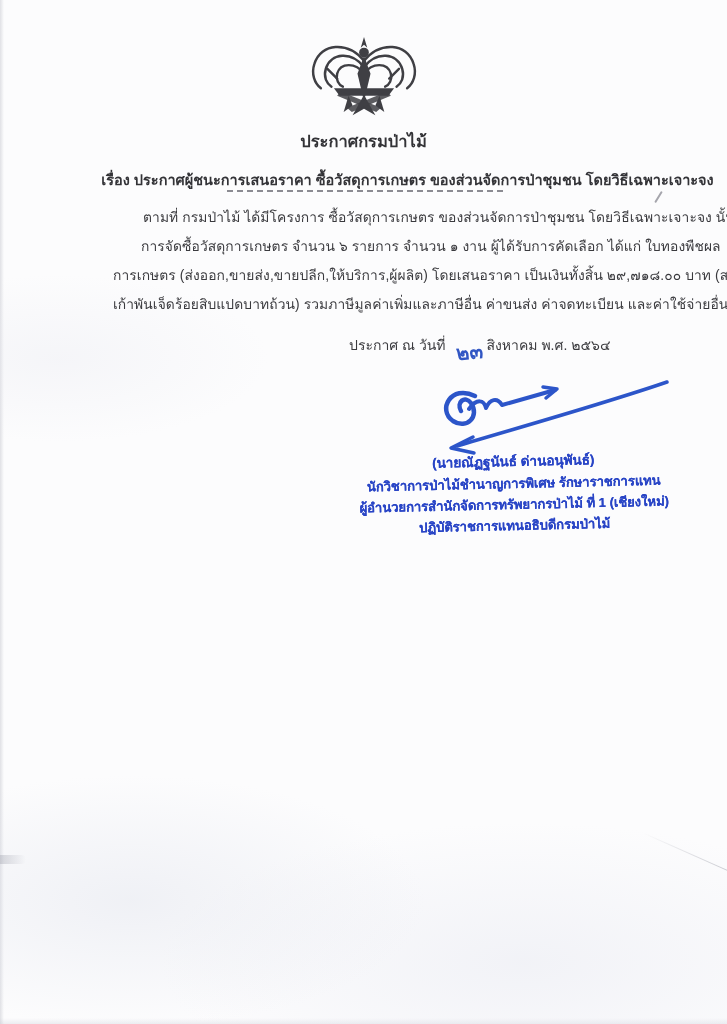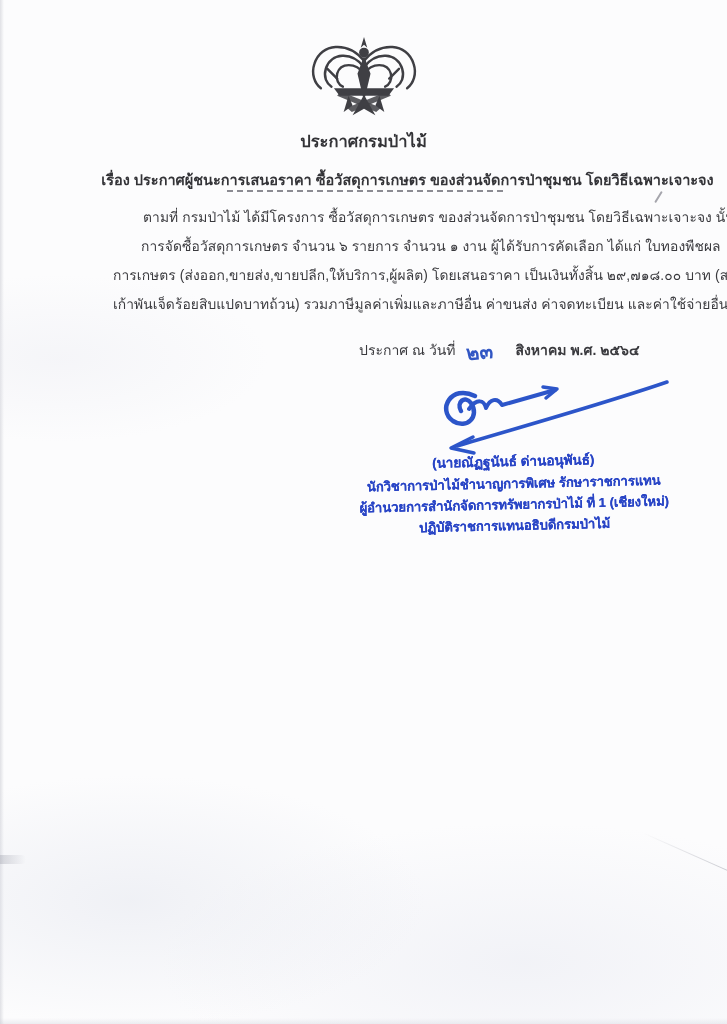--- a/index.html
+++ b/index.html
@@ -63,29 +63,29 @@
     position: absolute;
     left: 652px; top: 196px;
     width: 13px; height: 2px;
     background: #8f8f97;
     transform: rotate(-58deg);
     border-radius: 2px;
     opacity: 0.8;
   }
   .dateline {
     position: absolute;
-    top: 334px; left: 359px;
+    top: 334px; left: 349px;
     display: flex;
-    align-items: center;
+    align-items: flex-start;
     font-size: 14px;
     color: #3a3a3e;
     white-space: nowrap;
   }
   .date-prefix { margin-right: 10px; }
-  .date-suffix { margin-left: 23px; font-weight: bold; }
+  .date-suffix { margin-left: 4px; }
   .hand-day {
     display: inline-block;
     color: #3156c4;
     font-size: 20px;
     font-weight: bold;
     transform: rotate(-5deg) translateY(2px);
     font-family: "DejaVu Sans", sans-serif;
   }
   .signature {
     position: absolute;

